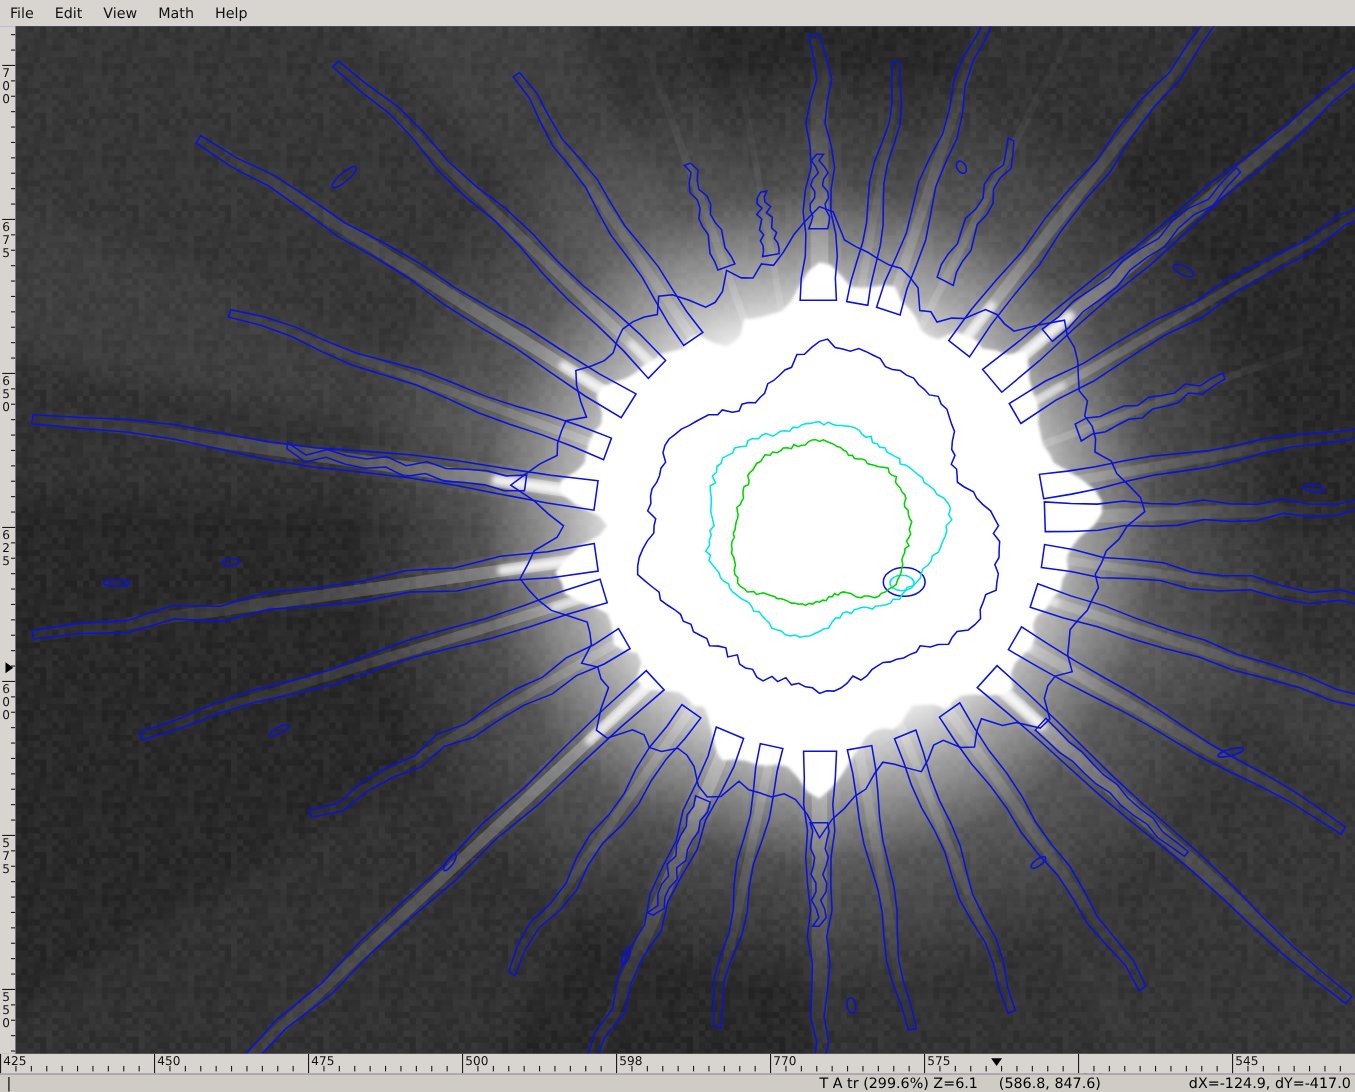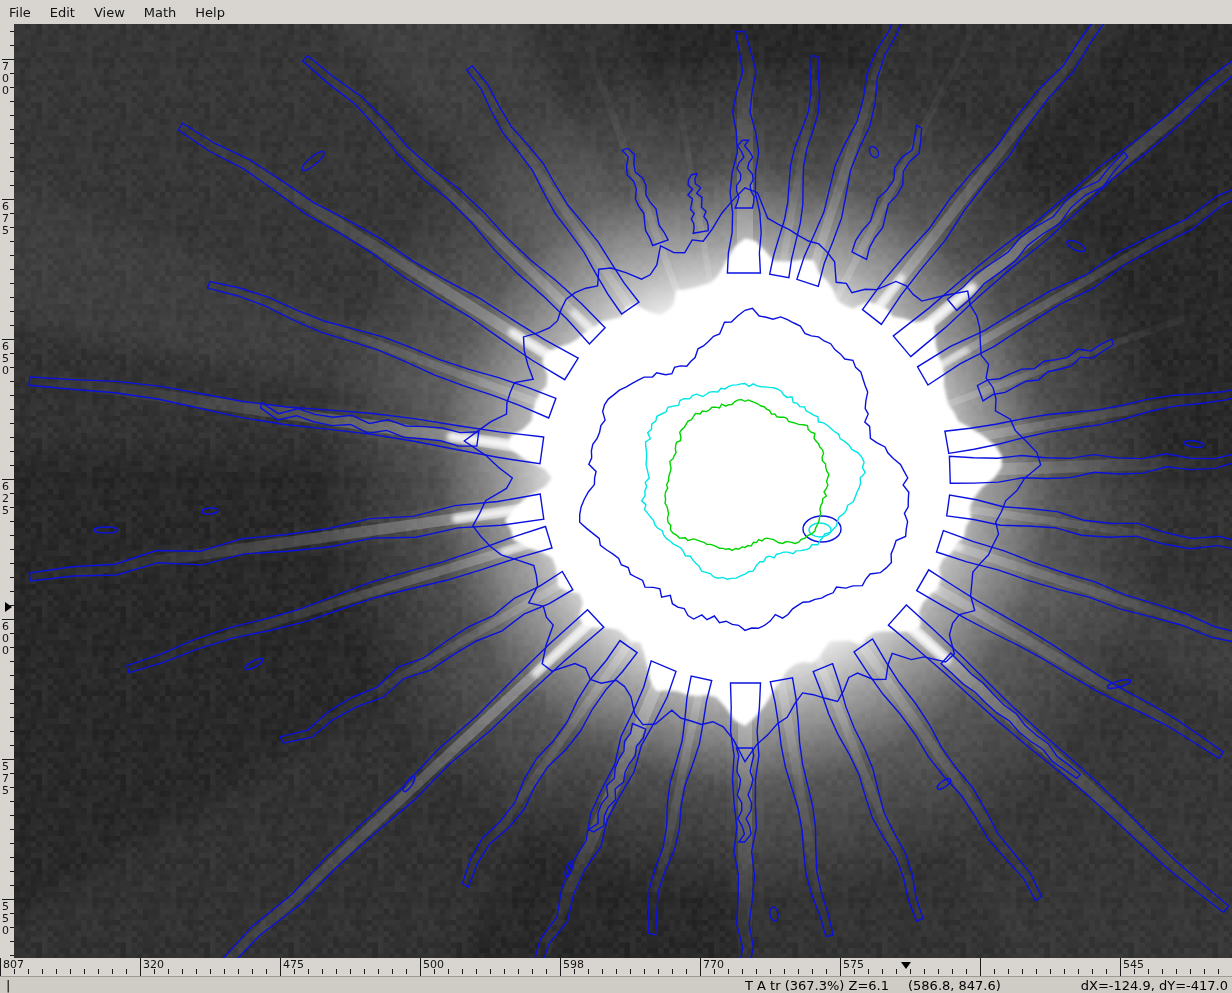--- a/index.html
+++ b/index.html
@@ -736,32 +736,32 @@
         <span>7</span>
         <span>0</span>
         <span>0</span>
       </div>
       <div class="vtick-minor" style="top: 21px;"></div>
       <div class="vtick-minor" style="top: 7px;"></div>
       <div class="vmarker" style="top: 578.2px;"></div>
     </div>
   <div class="hruler" id="hruler">
       <div class="htick-major" style="left: 0px;"></div>
-      <div class="hlabel" style="left: 3px;">807</div>
+      <div class="hlabel" style="left: 3px;">425</div>
       <div class="htick-minor" style="left: 14px;"></div>
       <div class="htick-minor" style="left: 28px;"></div>
       <div class="htick-minor" style="left: 42px;"></div>
       <div class="htick-minor" style="left: 56px;"></div>
       <div class="htick-minor" style="left: 70px;"></div>
       <div class="htick-minor" style="left: 84px;"></div>
       <div class="htick-minor" style="left: 98px;"></div>
       <div class="htick-minor" style="left: 112px;"></div>
       <div class="htick-minor" style="left: 126px;"></div>
       <div class="htick-major" style="left: 140px;"></div>
-      <div class="hlabel" style="left: 143px;">320</div>
+      <div class="hlabel" style="left: 143px;">450</div>
       <div class="htick-minor" style="left: 154px;"></div>
       <div class="htick-minor" style="left: 168px;"></div>
       <div class="htick-minor" style="left: 182px;"></div>
       <div class="htick-minor" style="left: 196px;"></div>
       <div class="htick-minor" style="left: 210px;"></div>
       <div class="htick-minor" style="left: 224px;"></div>
       <div class="htick-minor" style="left: 238px;"></div>
       <div class="htick-minor" style="left: 252px;"></div>
       <div class="htick-minor" style="left: 266px;"></div>
       <div class="htick-major" style="left: 280px;"></div>
@@ -837,18 +837,18 @@
       <div class="htick-minor" style="left: 1162px;"></div>
       <div class="htick-minor" style="left: 1176px;"></div>
       <div class="htick-minor" style="left: 1190px;"></div>
       <div class="htick-minor" style="left: 1204px;"></div>
       <div class="htick-minor" style="left: 1218px;"></div>
       <div class="hmarker" style="left: 901.1px;"></div>
     </div>
 
   <div class="statusbar">
     <span class="sb-caret">|</span>
-    <span class="sb-mode">T A tr (367.3%) Z=6.1</span>
+    <span class="sb-mode">T A tr (299.6%) Z=6.1</span>
     <span class="sb-cursor">(586.8, 847.6)</span>
     <span class="sb-delta">dX=-124.9, dY=-417.0</span>
   </div>
 
 </div>
 
 </body></html>

